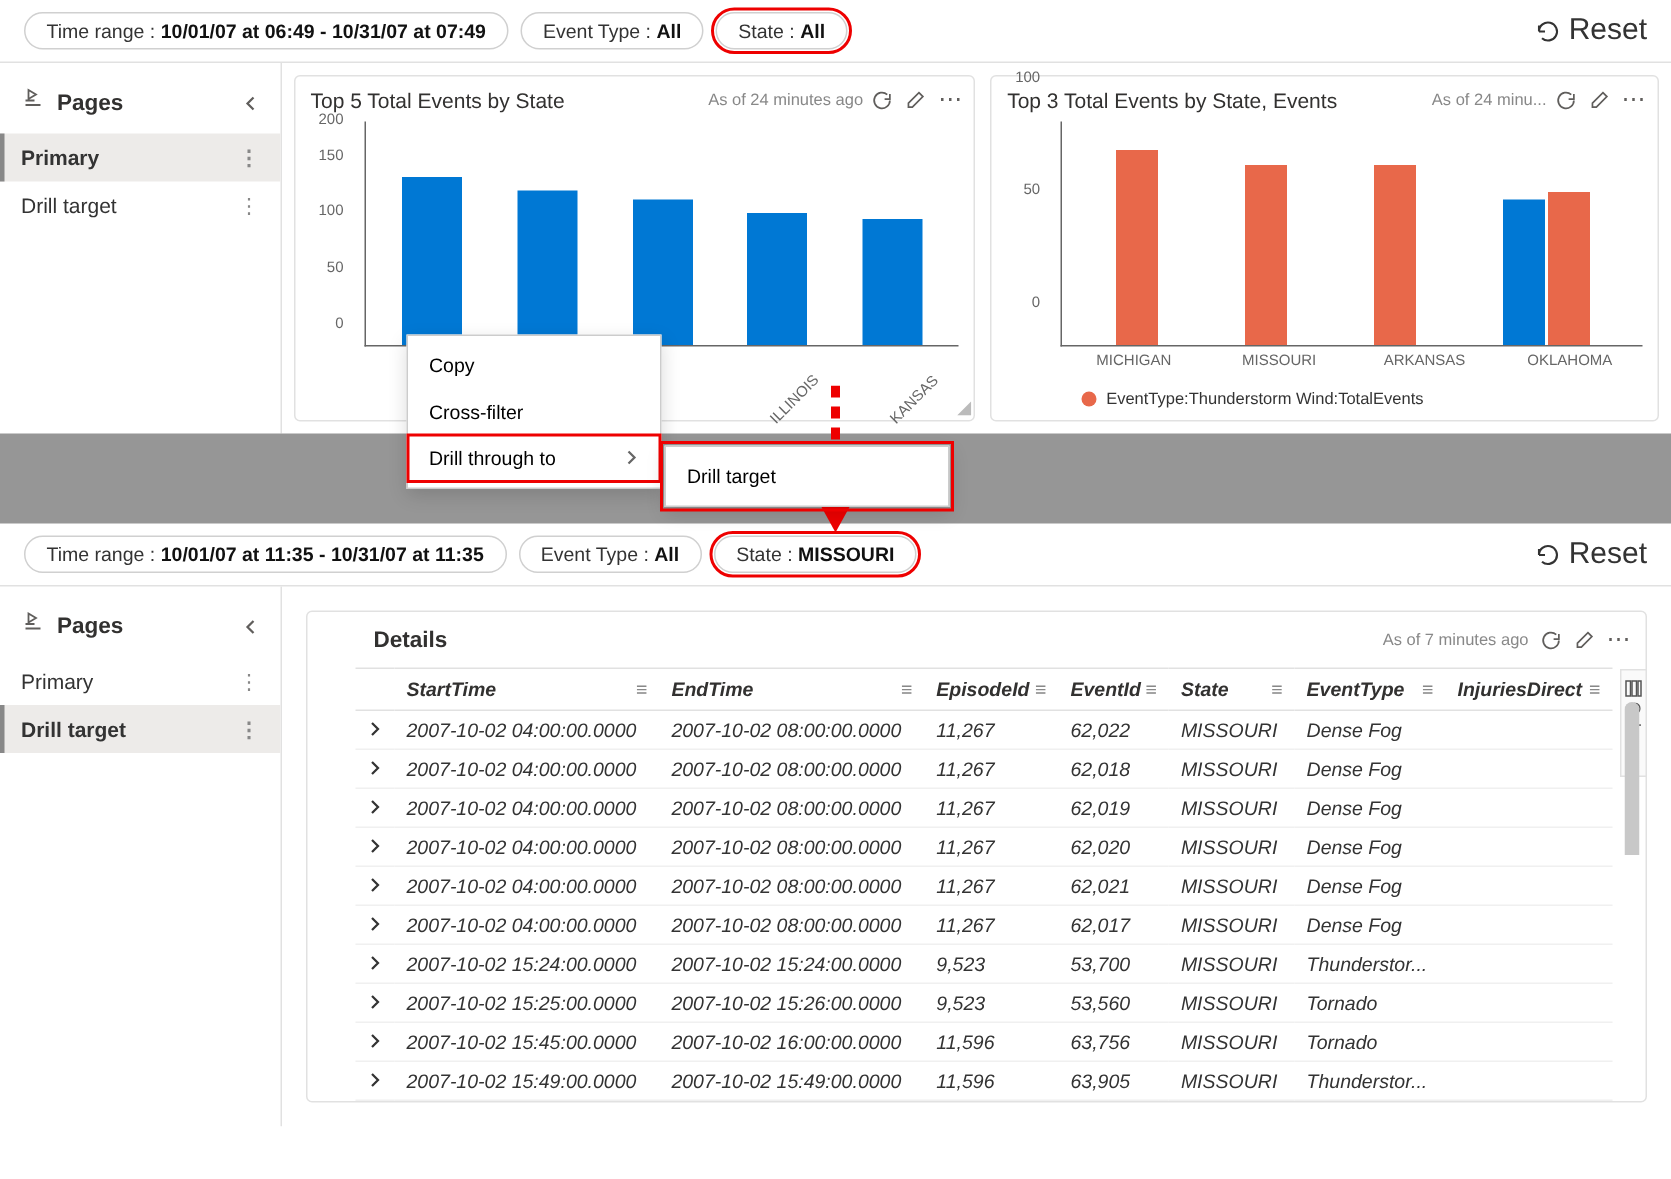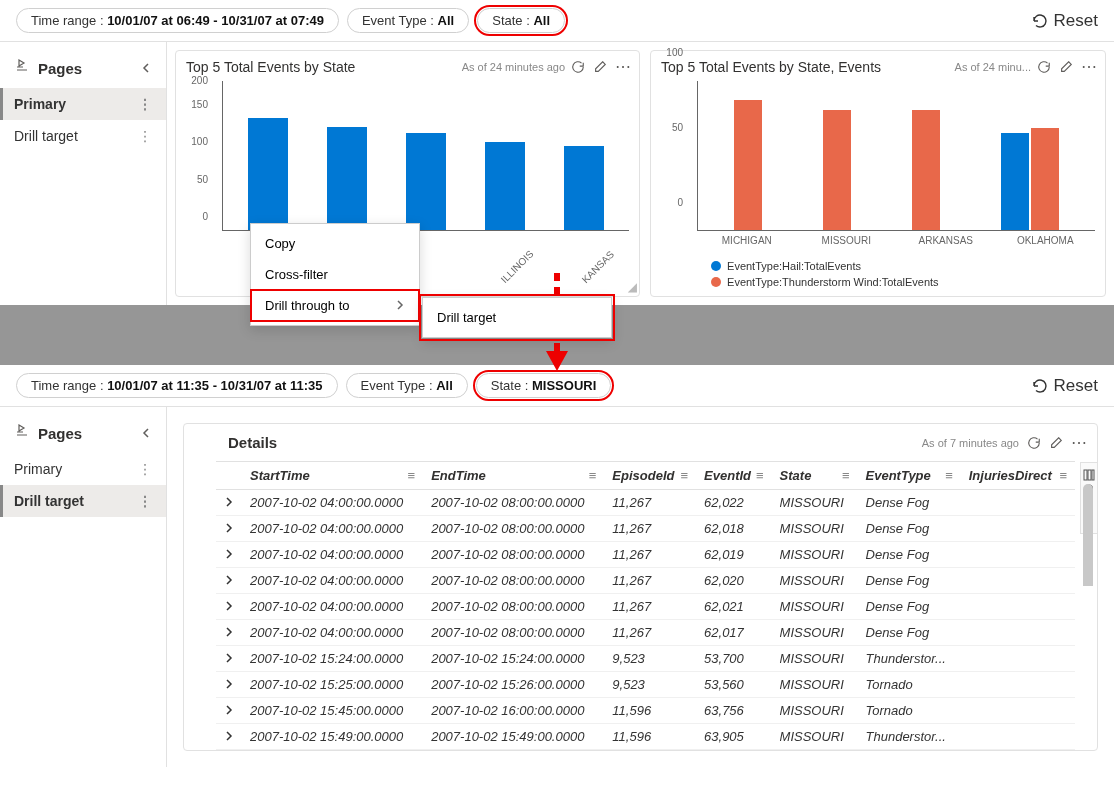--- a/index.html
+++ b/index.html
@@ -5,26 +5,26 @@
   * { box-sizing: border-box; font-family: "Segoe UI", Arial, sans-serif; }
   body { margin: 0; background: #fff; }
   .dashboard { width: 1114px; background: #fff; }
 
   
   .filter-bar { display: flex; align-items: center; padding: 8px 16px; border-bottom: 1px solid #e1e1e1; }
   .pill { border: 1px solid #d0d0d0; border-radius: 16px; padding: 4px 14px; font-size: 13px; color: #333; margin-right: 8px; background: #fff; }
   .pill .lbl { color: #333; }
   .pill .val { color: #111; font-weight: 600; }
   .red-box { outline: 2px solid #e00; outline-offset: 1px; }
-  .reset { margin-left: auto; display: flex; align-items: center; gap: 6px; font-size: 17px; color: #333; cursor: pointer; }
+  .reset { margin-left: auto; display: flex; align-items: center; gap: 6px; font-size: 20px; color: #333; cursor: pointer; }
   .reset svg { width: 16px; height: 16px; }
 
   
   .main { display: flex; }
-  .sidebar { width: 167px; border-right: 1px solid #e1e1e1; padding-top: 8px; }
+  .sidebar { width: 188px; border-right: 1px solid #e1e1e1; padding-top: 8px; }
   .sidebar-hdr { display: flex; align-items: center; padding: 8px 14px 10px 14px; }
   .sidebar-hdr .icon { margin-right: 8px; color: #605e5c; }
   .sidebar-hdr .title { font-size: 15px; font-weight: 600; color: #323130; flex: 1; }
   .sidebar-hdr .chev { color: #605e5c; }
   .page-item { display: flex; align-items: center; padding: 8px 14px; font-size: 14px; color: #333; cursor: pointer; }
   .page-item.active { background: #edebe9; font-weight: 600; border-left: 3px solid #888; padding-left: 11px; }
   .page-item .ellipsis { margin-left: auto; color: #888; }
 
   .content { flex: 1; padding: 8px; position: relative; }
   .cards { display: flex; gap: 10px; }
@@ -197,21 +197,21 @@
           </div>
           <div class="ctx-menu submenu red-box" style="left:246px; top:246px;">
             <div class="ctx-item">
               <span>Drill target</span>
             </div>
           </div>
         </div>
 
         <div class="card">
           <div class="card-hdr">
-            <span class="card-title">Top 5 Total Events by State, Events</span>
+            <span class="card-title">Top 3 Total Events by State, Events</span>
             <span class="card-sub">As of 24 minu...</span>
             <div class="card-actions">
               <span class="icon-btn">
                   <svg viewBox="0 0 16 16" fill="none" stroke="currentColor" stroke-width="1.3">
                     <path d="M14 8a6 6 0 1 1-2-4.5M14 3v4h-4"></path>
                   </svg>
                 </span>
               <span class="icon-btn">
                   <svg viewBox="0 0 16 16" fill="none" stroke="currentColor" stroke-width="1.3">
                     <path d="M11 2l3 3-8 8H3v-3l8-8z"></path>
@@ -244,24 +244,20 @@
                 </div>
               </div>
             <div class="xlabels" id="chart2-x">
                 <div class="xlabel-flat" style="flex: 1 1 0%;">MICHIGAN</div>
                 <div class="xlabel-flat" style="flex: 1 1 0%;">MISSOURI</div>
                 <div class="xlabel-flat" style="flex: 1 1 0%;">ARKANSAS</div>
                 <div class="xlabel-flat" style="flex: 1 1 0%;">OKLAHOMA</div>
               </div>
           </div>
           <div class="legend" style="padding-left:60px;">
-            <div class="legend-row">
-              <span class="legend-dot" style="background:#0078d4"></span>
-              <span>EventType:Hail:TotalEvents</span>
-            </div>
             <div class="legend-row">
               <span class="legend-dot" style="background:#e8684a"></span>
               <span>EventType:Thunderstorm Wind:TotalEvents</span>
             </div>
           </div>
         </div>
       </div>
     </div>
   </div>
 </div>

